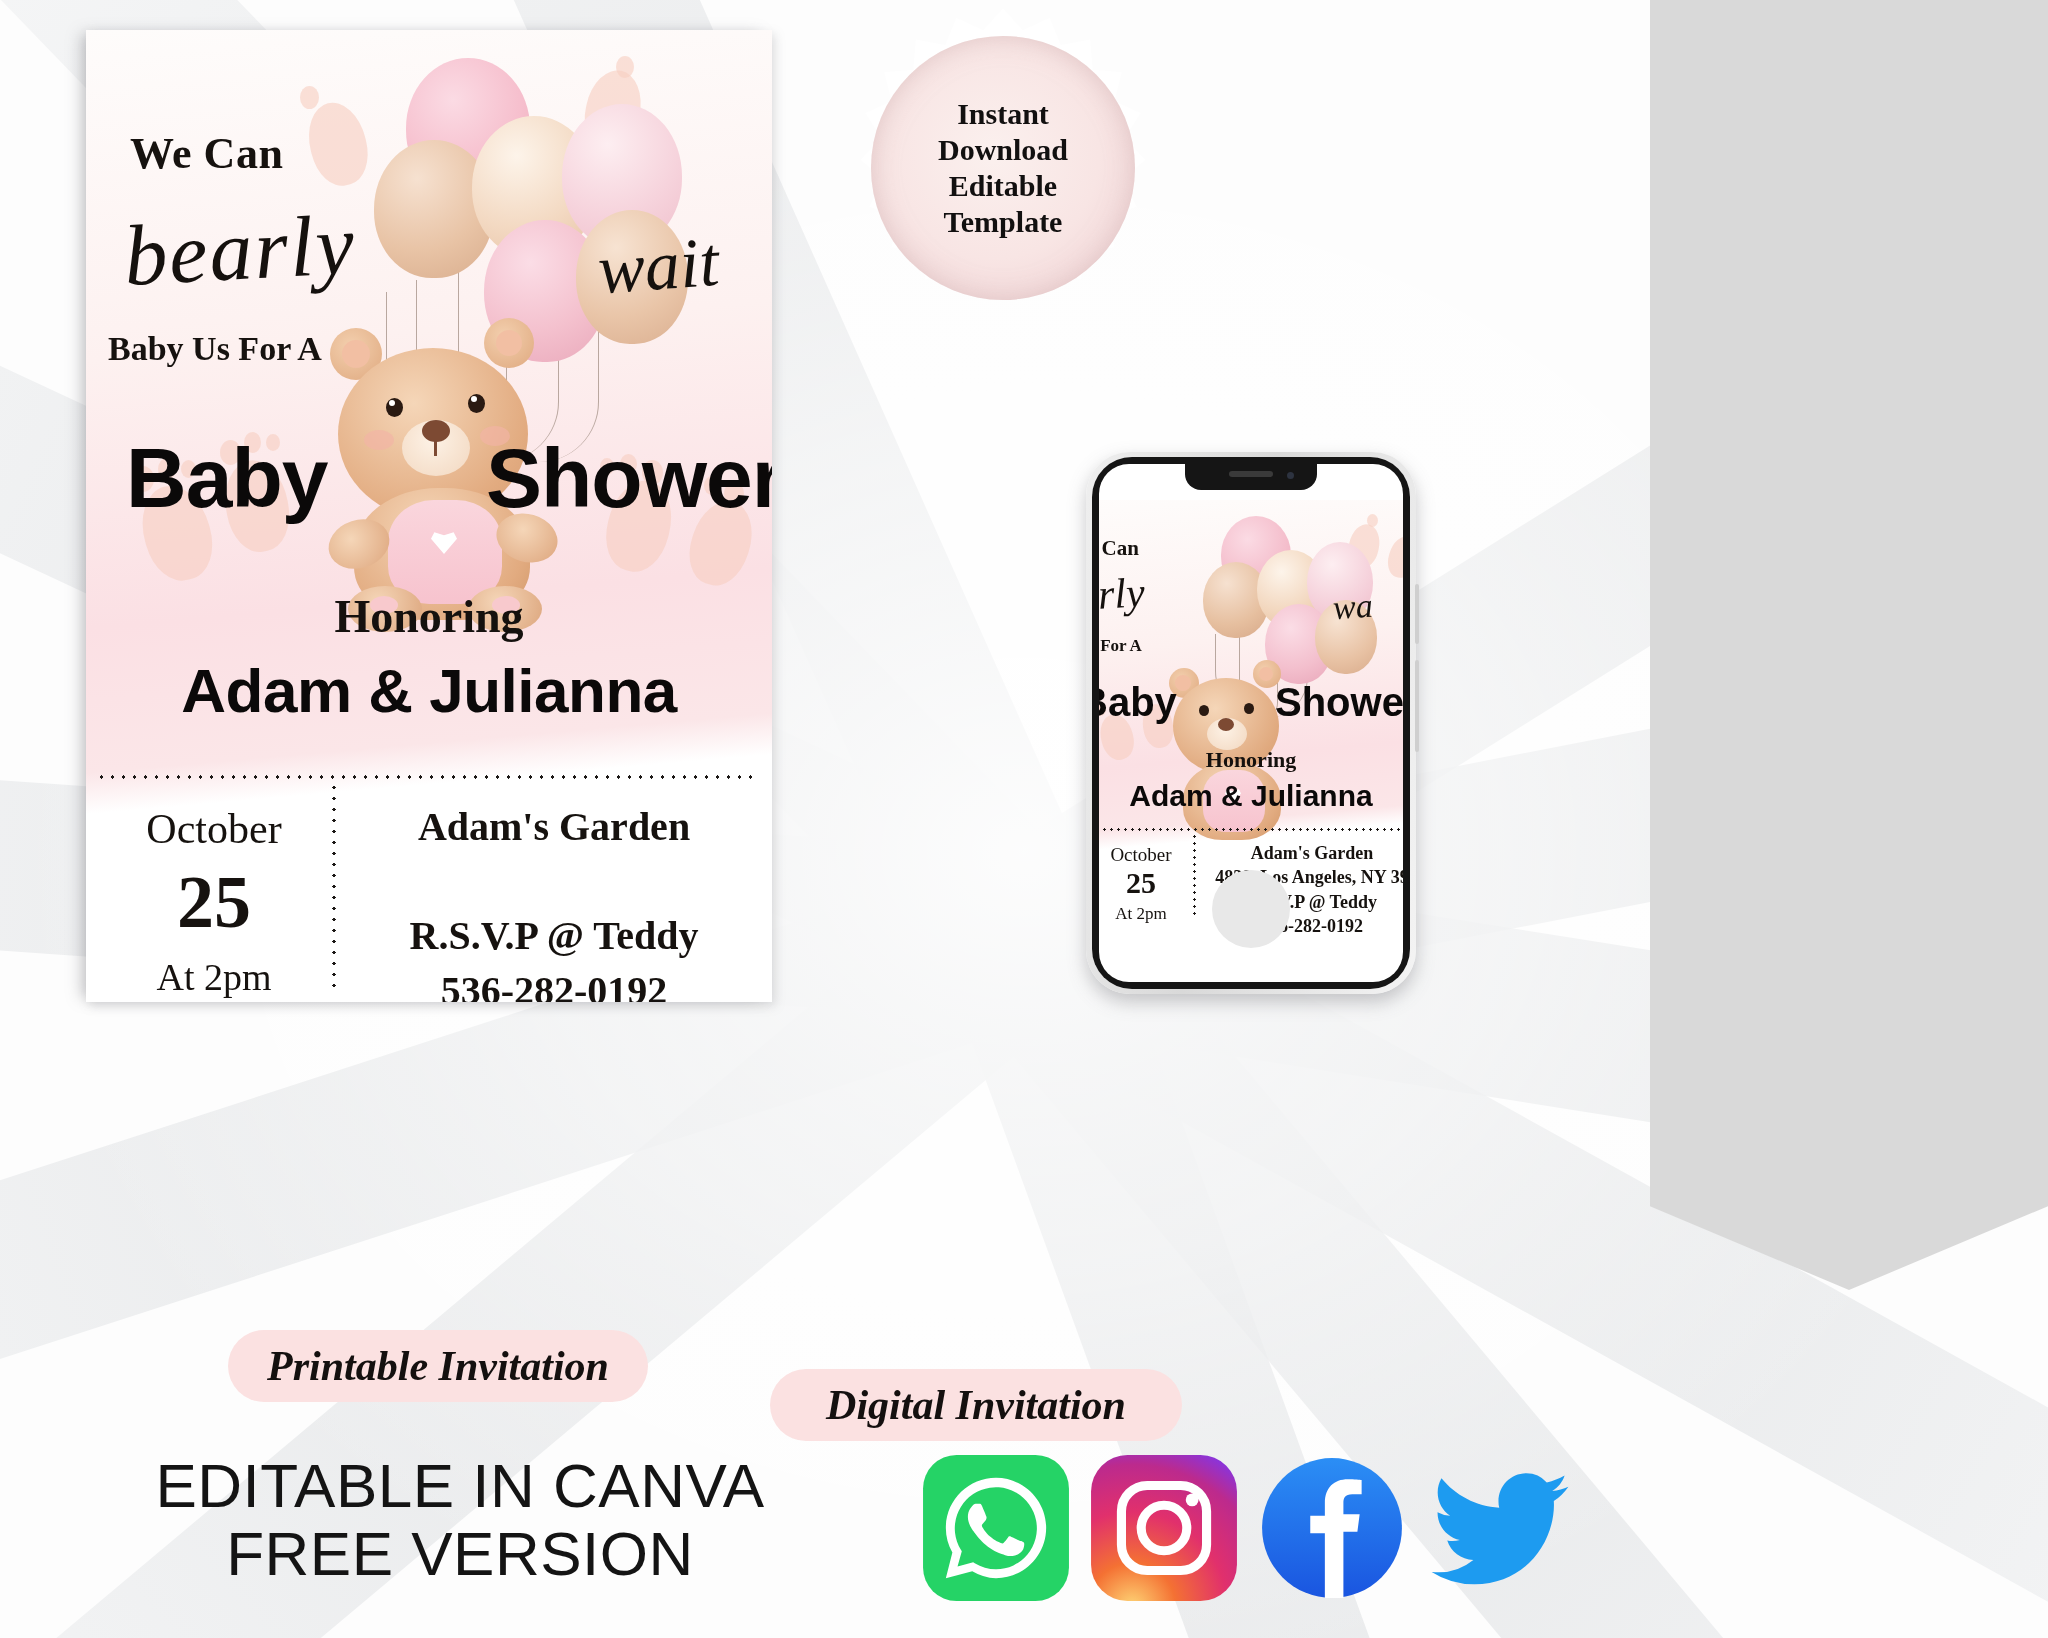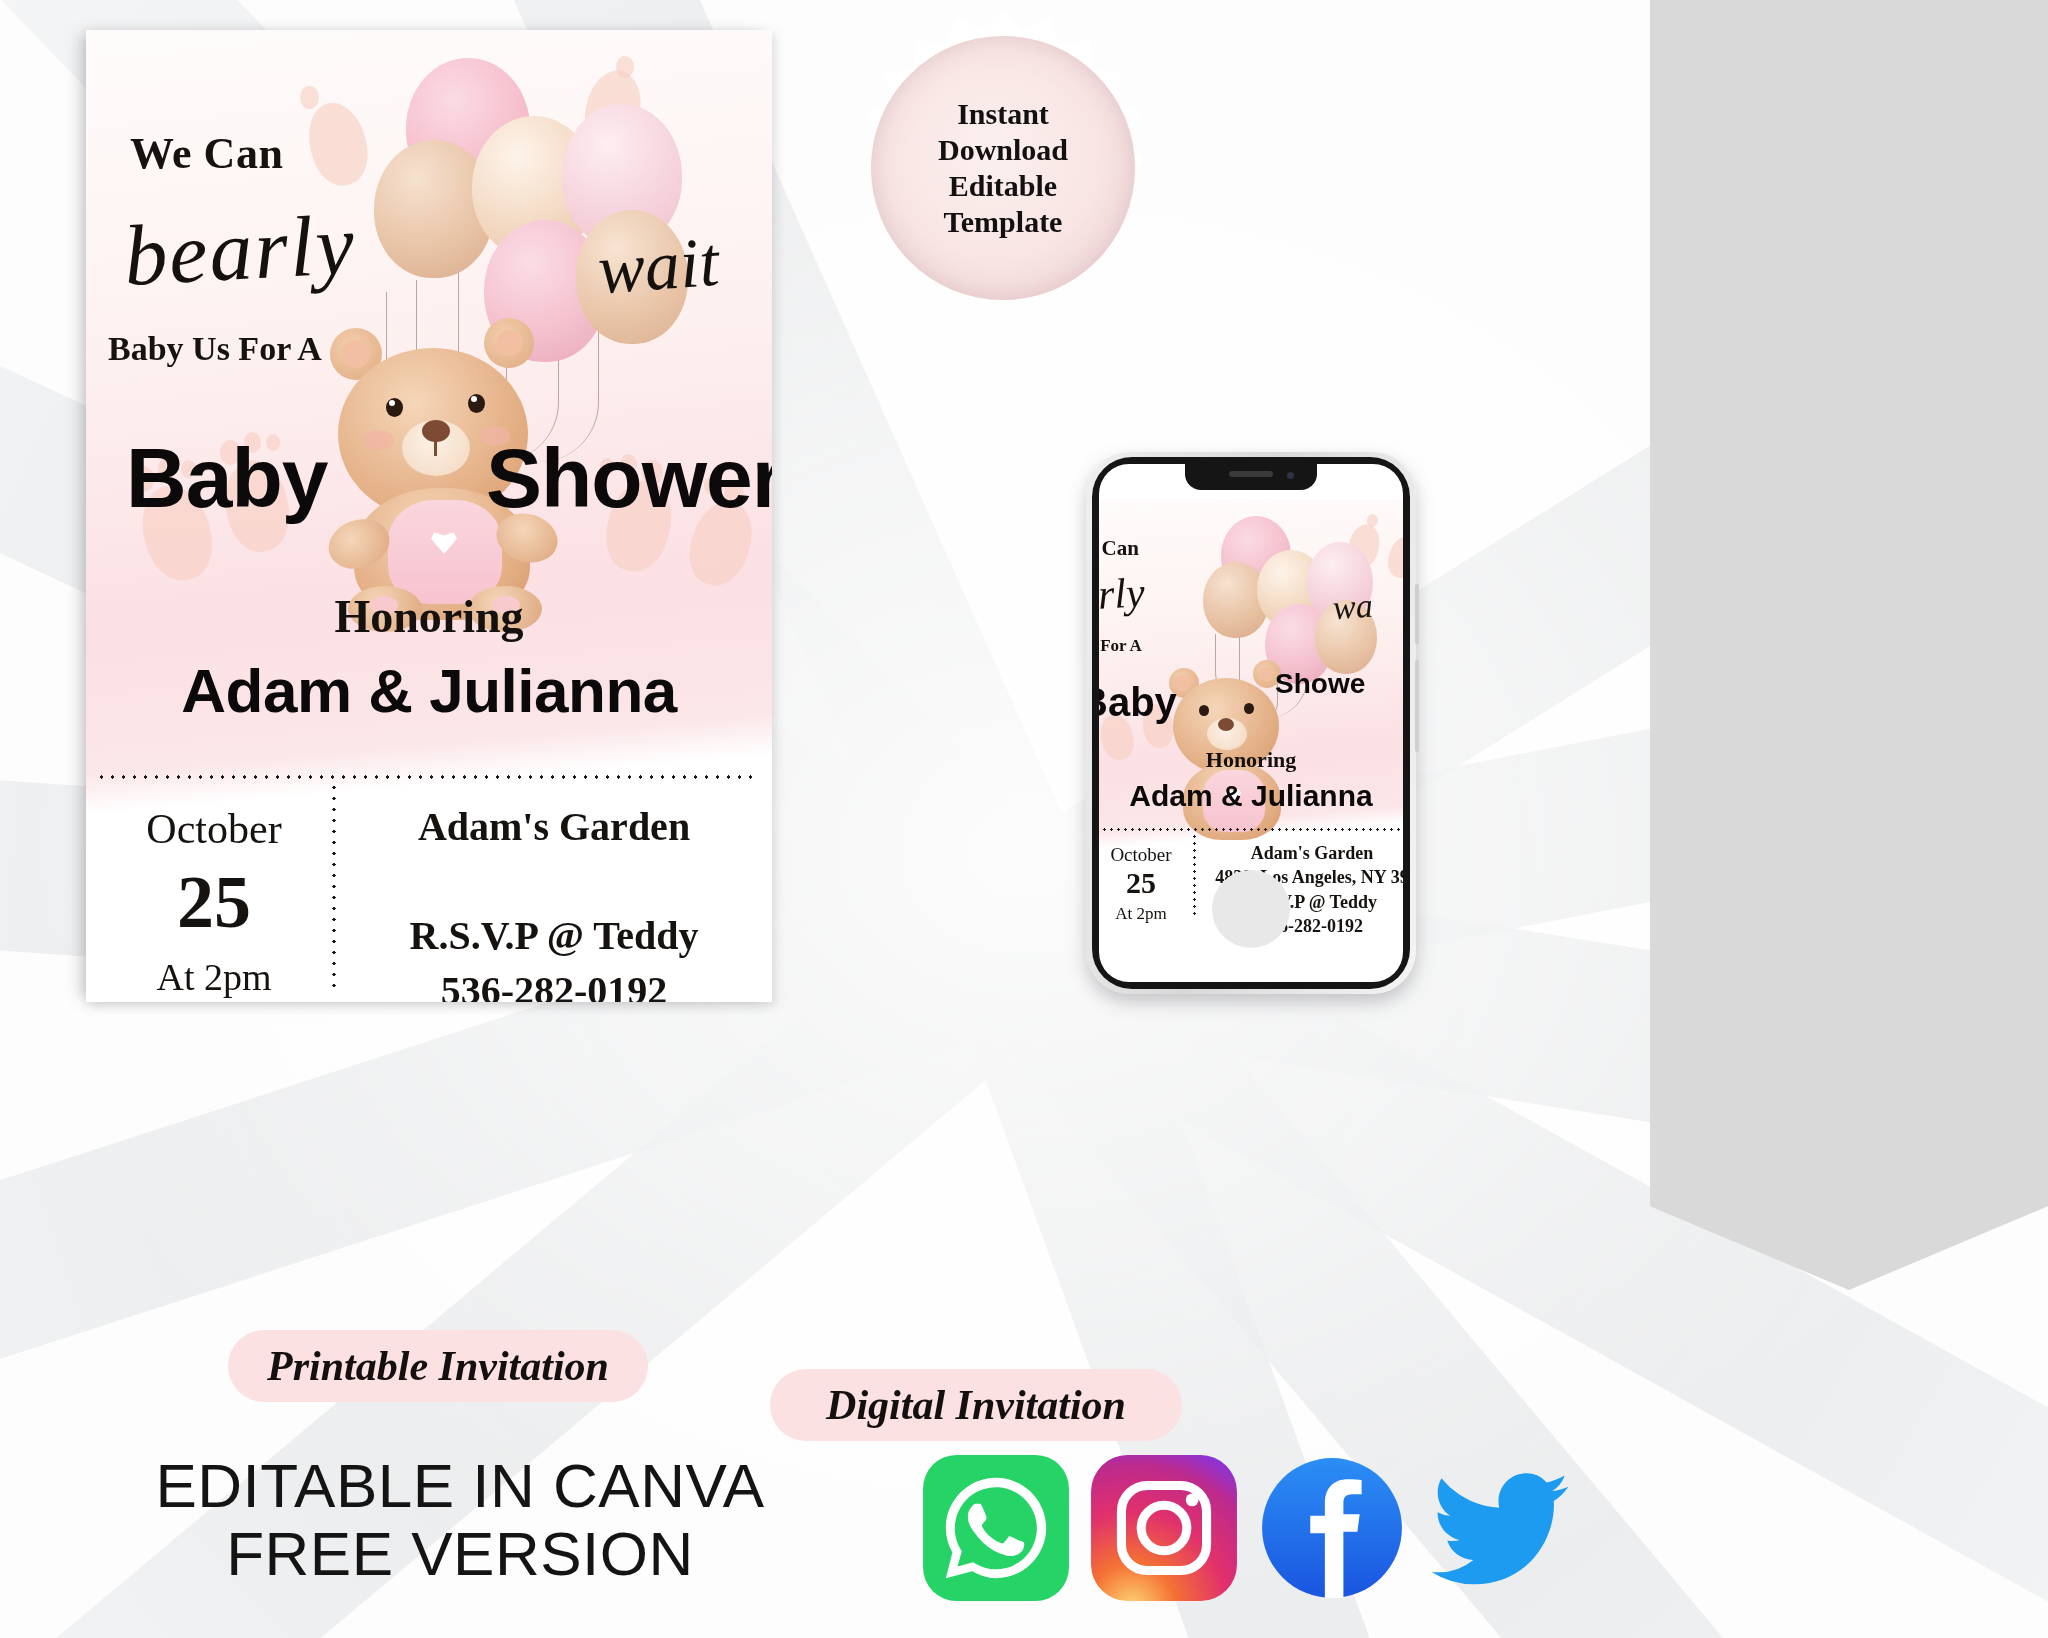--- a/index.html
+++ b/index.html
@@ -96,21 +96,21 @@
   #phone .btn{position:absolute;right:-3px;width:4px;border-radius:3px;background:#cfcfcf;}
 
   
   #minicard{position:absolute;left:-28px;top:36px;width:360px;height:420px;
     background:linear-gradient(175deg,#fefcfb 0%,#fdf1f0 34%,#fbe0e4 60%,#fbe6e8 74%,#ffffff 78%,#ffffff 100%);}
   #minicard .mwe{position:absolute;left:16px;top:36px;font-family:"Liberation Serif",serif;font-weight:700;font-size:21px;color:#16120f;}
   #minicard .mbearly{position:absolute;left:6px;top:70px;font-family:"Liberation Serif",serif;font-style:italic;font-size:42px;color:#15110e;transform:rotate(-3deg);}
   #minicard .mjoin{position:absolute;left:6px;top:136px;font-family:"Liberation Serif",serif;font-weight:700;font-size:17px;color:#16120f;}
   #minicard .mwait{position:absolute;left:262px;top:88px;font-family:"Liberation Serif",serif;font-style:italic;font-size:34px;color:#15110e;transform:rotate(-4deg);}
   #minicard .mbaby{position:absolute;left:8px;top:180px;font-family:"Liberation Sans",sans-serif;font-weight:700;font-size:40px;color:#0b0909;}
-  #minicard .mshower{position:absolute;left:204px;top:168px;font-family:"Liberation Sans",sans-serif;font-weight:700;font-size:28px;color:#0b0909;}
+  #minicard .mshower{position:absolute;left:204px;top:180px;font-family:"Liberation Sans",sans-serif;font-weight:700;font-size:40px;color:#0b0909;}
   #minicard .mhonor{position:absolute;left:0;right:0;top:247px;text-align:center;font-family:"Liberation Serif",serif;font-weight:700;font-size:22px;color:#15110e;}
   #minicard .mnames{position:absolute;left:0;right:0;top:279px;text-align:center;font-family:"Liberation Sans",sans-serif;font-weight:700;font-size:30px;color:#0b0909;}
   #minicard .mdots-h{position:absolute;left:30px;right:20px;top:328px;height:3px;
     background-image:radial-gradient(circle,#1b1715 1.1px,rgba(0,0,0,0) 1.2px);background-size:7px 3px;background-repeat:repeat-x;}
   #minicard .mdots-v{position:absolute;left:122px;top:333px;width:3px;height:84px;
     background-image:radial-gradient(circle,#1b1715 1.1px,rgba(0,0,0,0) 1.2px);background-size:3px 7px;background-repeat:repeat-y;}
   #minicard .mdt{position:absolute;left:20px;width:100px;text-align:center;font-family:"Liberation Serif",serif;color:#16120f;}
   #minicard .mdt.month{top:344px;font-size:19px;}
   #minicard .mdt.day{top:366px;font-size:30px;font-weight:700;}
   #minicard .mdt.time{top:404px;font-size:17px;}

